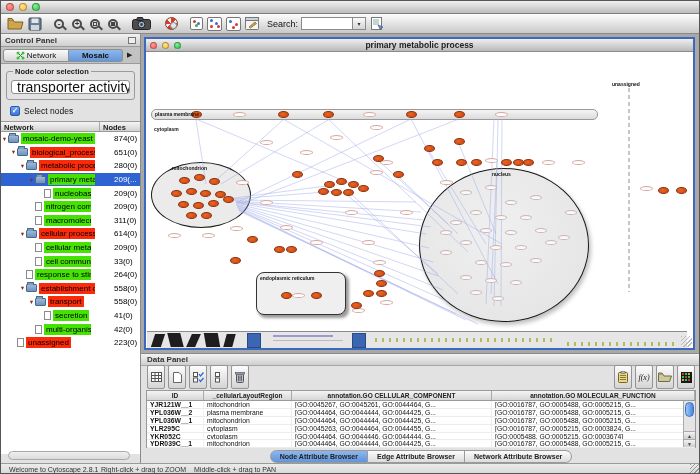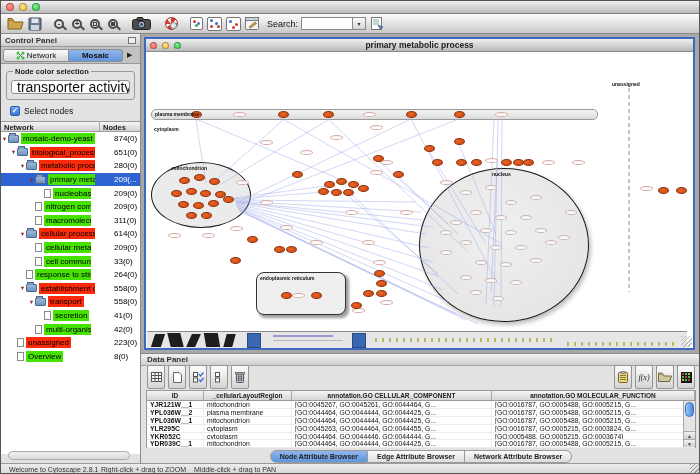--- a/index.html
+++ b/index.html
@@ -368,26 +368,20 @@
           <span class="arrow" style="margin-left: 27px;"></span>
           <span class="ic-file"></span>
           <span class="chip green" style="max-width: 47px;">multi-organism pro</span>
           <span class="tval">42(0)</span>
         </div>
         <div class="trow">
           <span class="arrow" style="margin-left: 9px;"></span>
           <span class="ic-file"></span>
           <span class="chip red" style="max-width: 65px;">unassigned</span>
           <span class="tval">223(0)</span>
-        </div>
-        <div class="trow">
-          <span class="arrow" style="margin-left: 9px;"></span>
-          <span class="ic-file"></span>
-          <span class="chip green" style="max-width: 65px;">Overview</span>
-          <span class="tval">8(0)</span>
         </div>
       </div>
     <div class="cp-hscroll"></div>
   </div>
 
   <div class="right-pane">
     <div class="desktop">
       <div class="iframe">
         <div class="if-title">
           <div class="lights" style="margin-left:4px">

